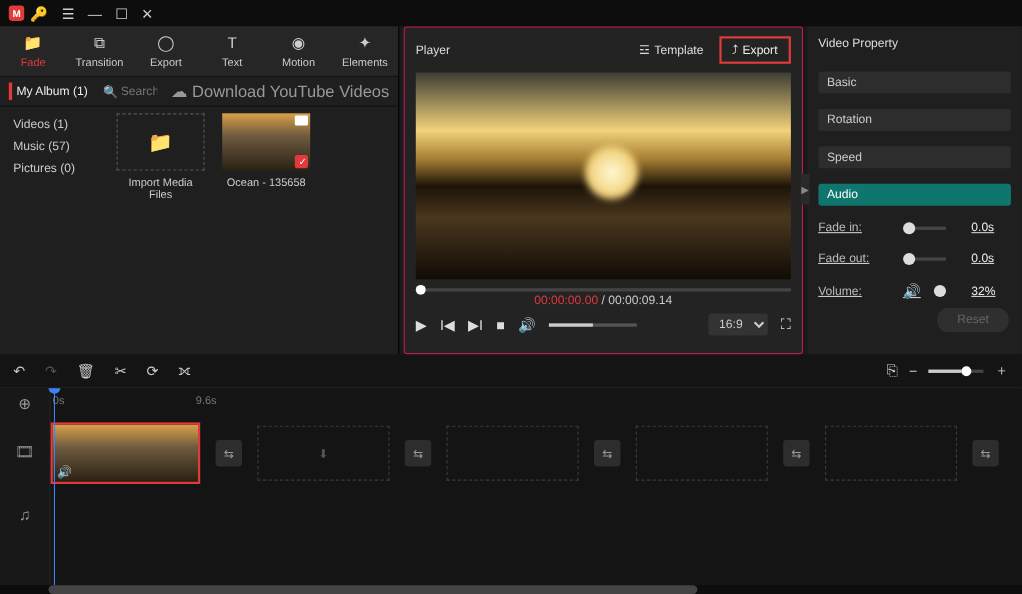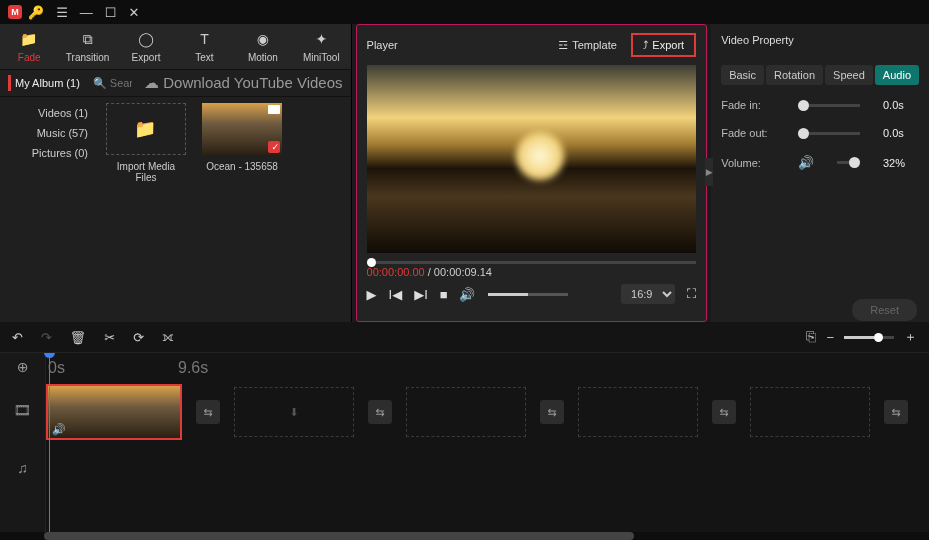--- a/index.html
+++ b/index.html
@@ -56,21 +56,21 @@
 .media-row .tabhdr { padding: 2px 4px; border-left: 3px solid #e03a3a; font-size: 11px; color: #eee; }
 .search-box { flex: 1; position: relative; }
 .search-box input {
   width: 100%; background: transparent; border: none;
   color: #888; font-size: 11px; padding: 2px 4px 2px 18px;
 }
 .search-ico { position: absolute; left: 2px; top: 2px; color: #888; font-size: 11px; }
 .dl-link { color: #999; font-size: 15px; cursor: pointer; }
 
 .media-body { display: flex; flex: 1; }
-.media-sidebar { width: 100px; padding: 6px; text-align: right; }
+.media-sidebar { width: 100px; padding: 6px; }
 .media-sidebar div { padding: 4px 6px; cursor: pointer; font-size: 11px; color: #ccc; }
 .media-library { flex: 1; padding: 6px; display: flex; gap: 16px; align-items: flex-start; }
 .lib-item { width: 80px; text-align: center; }
 .lib-thumb {
   width: 80px; height: 52px;
   display: flex; align-items: center; justify-content: center;
   margin-bottom: 6px;
 }
 .dashed { border: 1px dashed #555; }
 .lib-thumb.ocean {
@@ -111,21 +111,21 @@
   position: relative;
 }
 .preview::before {
   content:""; position:absolute; left:45%; top:35%;
   width:50px; height:50px; border-radius:50%;
   background: radial-gradient(circle,#fff9d8 0%,#f2d27b 60%,transparent 80%);
   filter: blur(3px);
 }
 .scrub { margin: 8px 10px 2px; height: 3px; background: #444; position: relative; }
 .scrub::before { content:""; position:absolute; left:0; top:-3px; width:9px; height:9px; border-radius:50%; background:#fff; }
-.time-row { text-align: left; padding: 0 10px; font-size: 11px; }
+.time-row { text-align: center; padding: 0 10px; font-size: 11px; }
 .time-cur { color: #e03a3a; }
 .time-dur { color: #ccc; }
 .controls {
   display: flex; align-items: center; gap: 12px;
   padding: 6px 10px 10px;
 }
 .controls span { cursor: pointer; font-size: 13px; color: #ddd; }
 .vol-track { width: 80px; height: 3px; background: #555; position: relative; }
 .vol-track::before { content:""; position:absolute; left:0; width:50%; height:100%; background:#ccc; }
 .spacer { flex: 1; }
@@ -133,37 +133,38 @@
   background: #333; border: none; color: #ccc;
   font-size: 11px; padding: 3px 6px; border-radius: 3px;
 }
 
 .prop-panel {
   flex: 1; background: #1f1f1f; margin-left: 4px;
   padding: 10px; display: flex; flex-direction: column;
   position: relative;
 }
 .prop-title { color: #ddd; margin-bottom: 19px; }
-.prop-tabs { display: flex; gap: 2px; margin-bottom: 14px; }
+.prop-tabs { display: flex; gap: 14px; margin-bottom: 14px; flex-direction: column; }
 .prop-tab {
   padding: 4px 8px; font-size: 11px;
   background: #2d2d2d; border-radius: 3px; cursor: pointer; color: #ccc;
 }
 .prop-tab.active { background: #0f766e; color: #fff; }
 .prop-row {
   display: flex; align-items: center; gap: 23px;
   margin-bottom: 16px;
+  text-decoration: underline;
 }
 .prop-label { width: 54px; color: #bbb; font-size: 11px; }
 .slider { flex: 1; height: 3px; background: #444; position: relative; }
 .slider .knob { position: absolute; top: -4px; width: 11px; height: 11px; border-radius: 50%; background: #ddd; }
 .prop-val { width: 36px; text-align: left; color: #eee; font-size: 11px; }
 .vol-icon { color: #ddd; font-size: 13px; }
 .reset-btn {
-  position: absolute; right: 12px; bottom: 1px;
+  position: absolute; right: 12px; bottom: 20px;
   background: #2f2f2f; color: #666; padding: 5px 18px;
   border-radius: 10px; font-size: 11px;
 }
 .collapse-handle { position:absolute; left:-6px; top:45%; width:8px; height:28px; background:#2a2a2a; color:#888; font-size:9px; display:flex; align-items:center; justify-content:center; cursor:pointer; }
 
 .timeline-area { height: 218px; background: #141414; display: flex; flex-direction: column; }
 .tl-toolbar {
   display: flex; align-items: center; padding: 6px 12px; gap: 18px;
   border-bottom: 1px solid #222;
 }
@@ -173,21 +174,21 @@
 .zoom-track::before { content:""; position:absolute; left:0; width:60%; height:100%; background:#ccc; }
 .zoom-knob { position:absolute; left:60%; top:-3px; width:9px; height:9px; border-radius:50%; background:#fff; }
 
 .tl-body { flex: 1; display: flex; position: relative; overflow: hidden; }
 .tl-left { width: 46px; background: #181818; border-right: 1px solid #222; }
 .tl-left .tl-icon {
   height: 58px; display: flex; align-items: center; justify-content: center;
   color: #999; font-size: 14px;
 }
 .tl-tracks { flex: 1; position: relative; }
-.ruler { height: 28px; position: relative; color: #777; font-size: 16px; }
+.ruler { height: 28px; position: relative; color: #777; font-size: 10px; }
 .ruler .rlabel { position: absolute; top: 6px; }
 .playhead {
   position: absolute; left: 3px; top: 0; bottom: 0;
   width: 1px; background: #3b82f6; z-index: 5;
 }
 .playhead::before {
   content:""; position:absolute; left:-5px; top:-6px;
   width:11px; height:11px; border-radius:50%; background:#3b82f6;
 }
 .track-row { height: 62px; display: flex; align-items: center; gap: 14px; padding-right: 12px; }
@@ -245,21 +246,21 @@
       <div class="tool-btn">
         <span class="tool-icon">T</span>
         <span class="tool-label">Text</span>
       </div>
       <div class="tool-btn">
         <span class="tool-icon">◉</span>
         <span class="tool-label">Motion</span>
       </div>
       <div class="tool-btn">
         <span class="tool-icon">✦</span>
-        <span class="tool-label">MiniTool</span>
+        <span class="tool-label">Elements</span>
       </div>
     </div>
 
     <div class="media-row">
       <div class="tabhdr">My Album (1)</div>
       <div class="search-box">
         <span class="search-ico">🔍</span>
         <input placeholder="Search media" style="">
       </div>
       <span class="dl-link">

